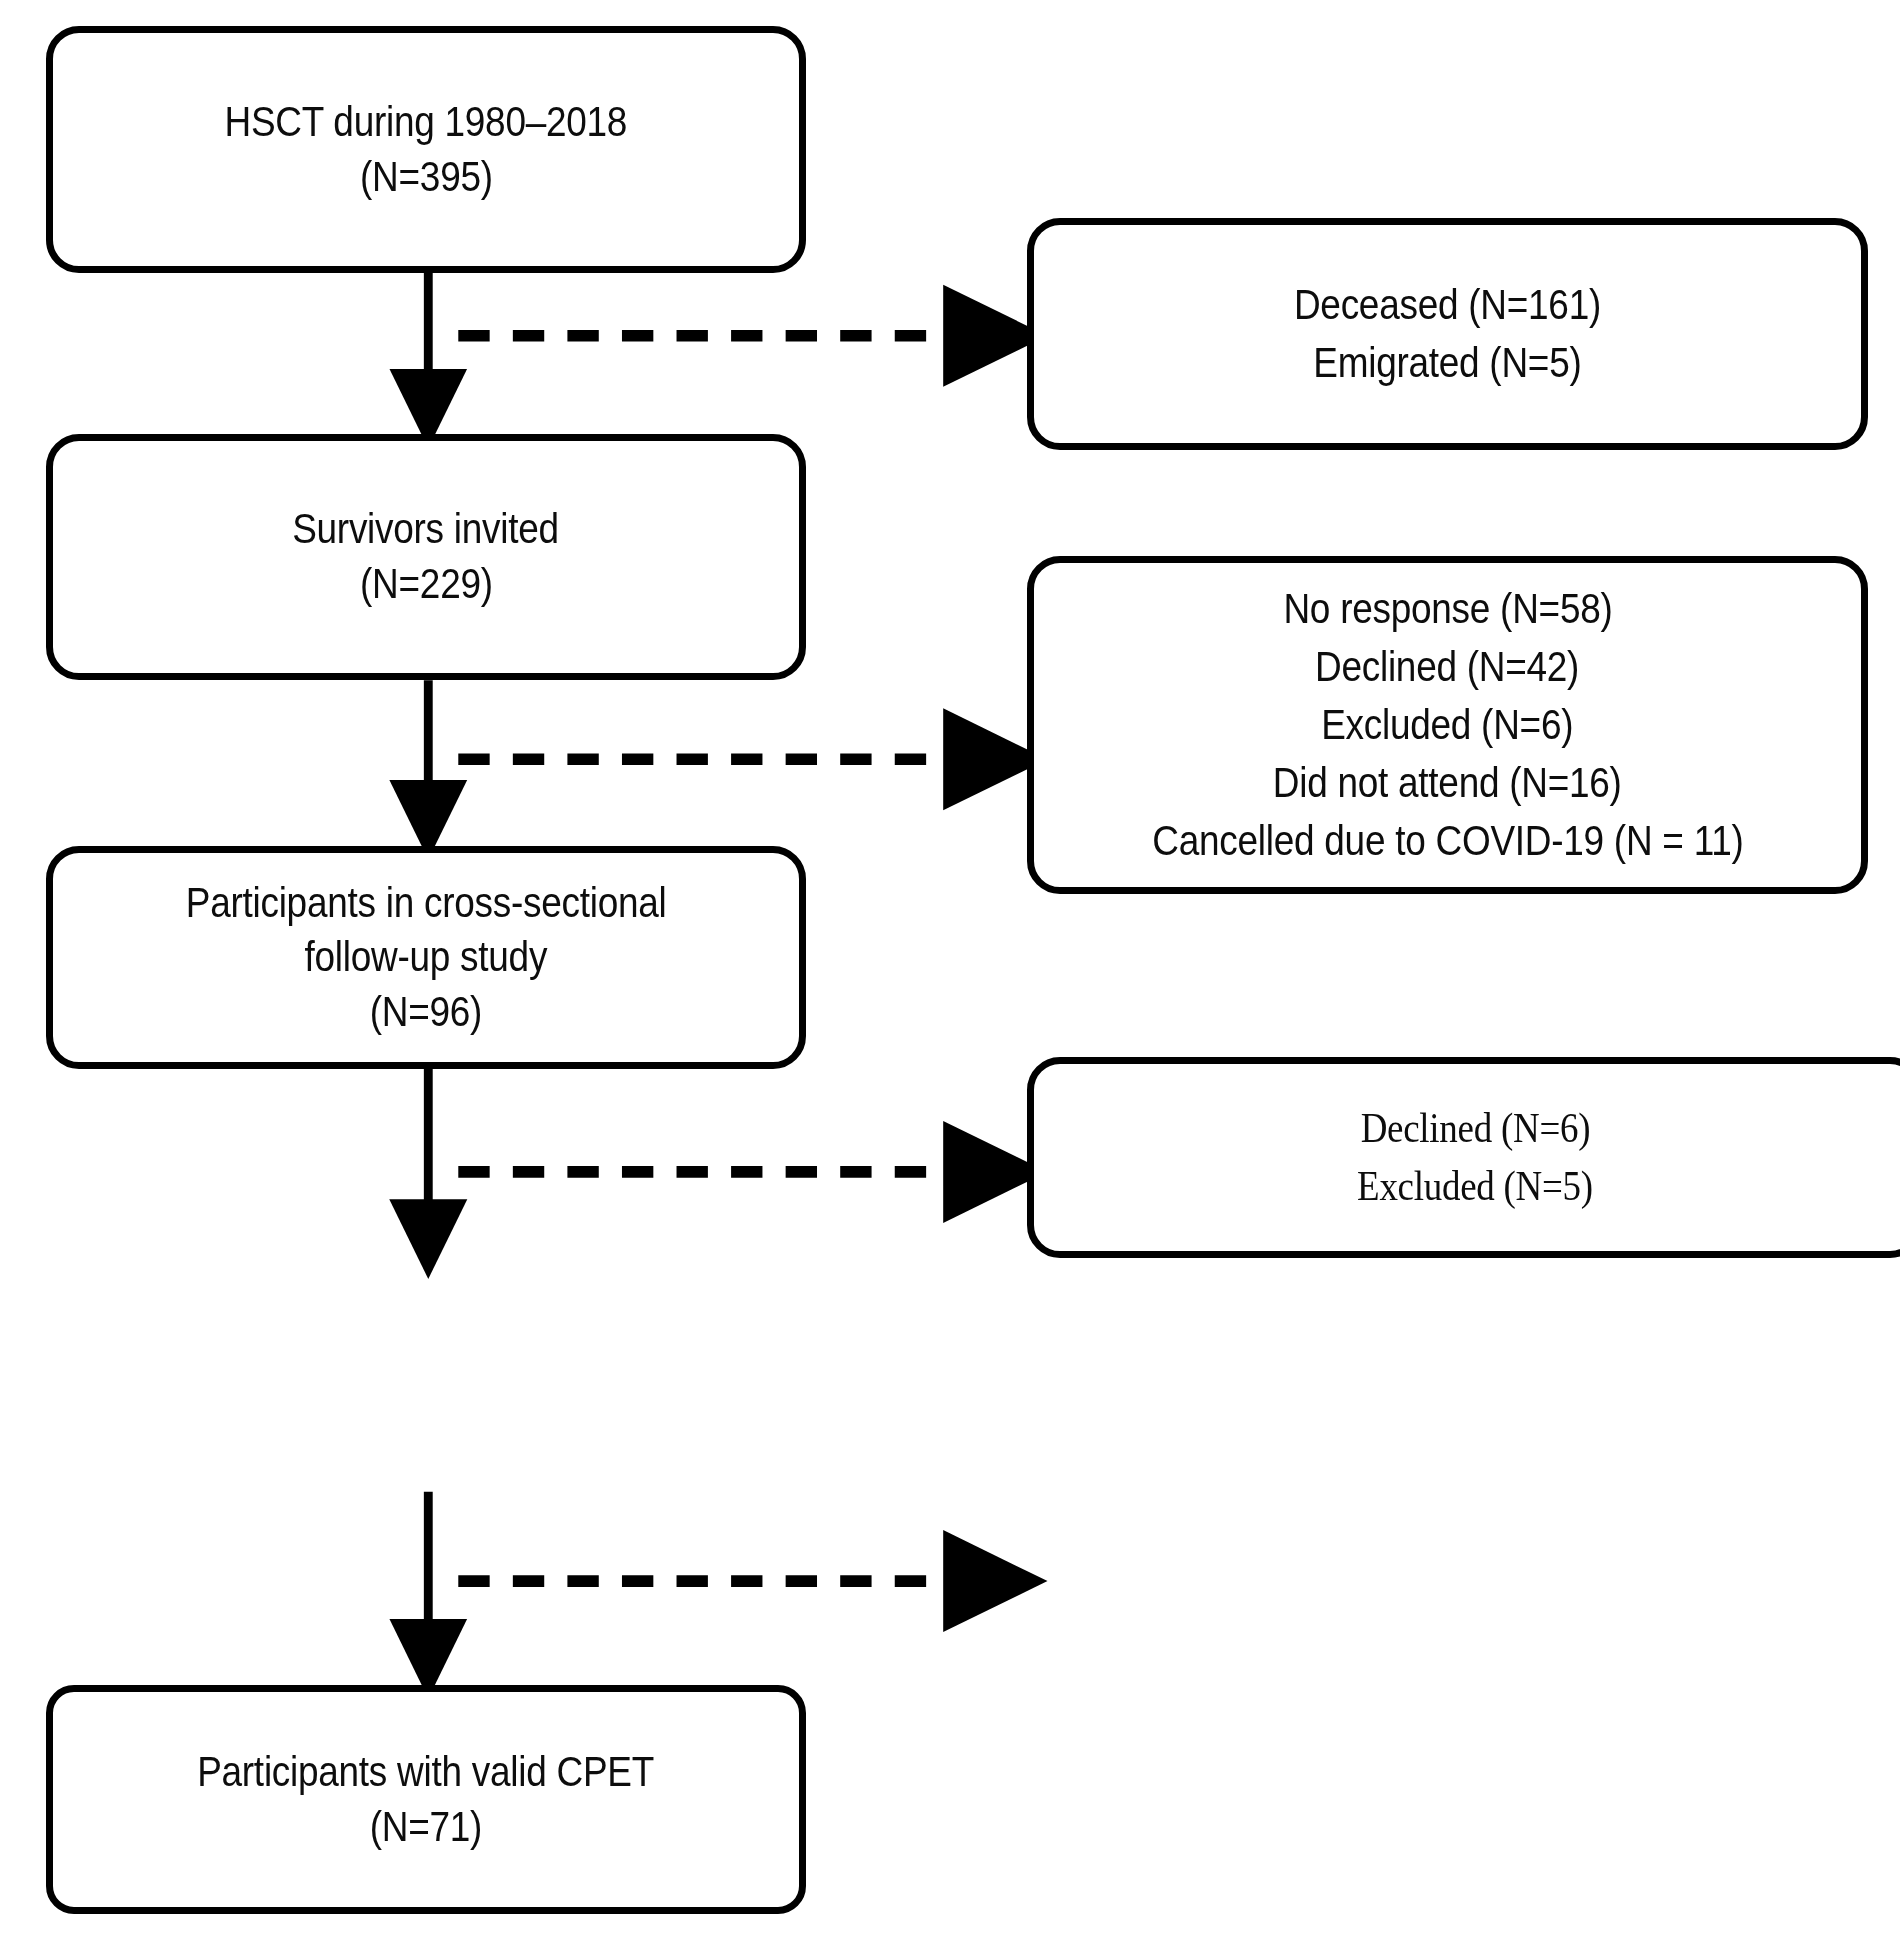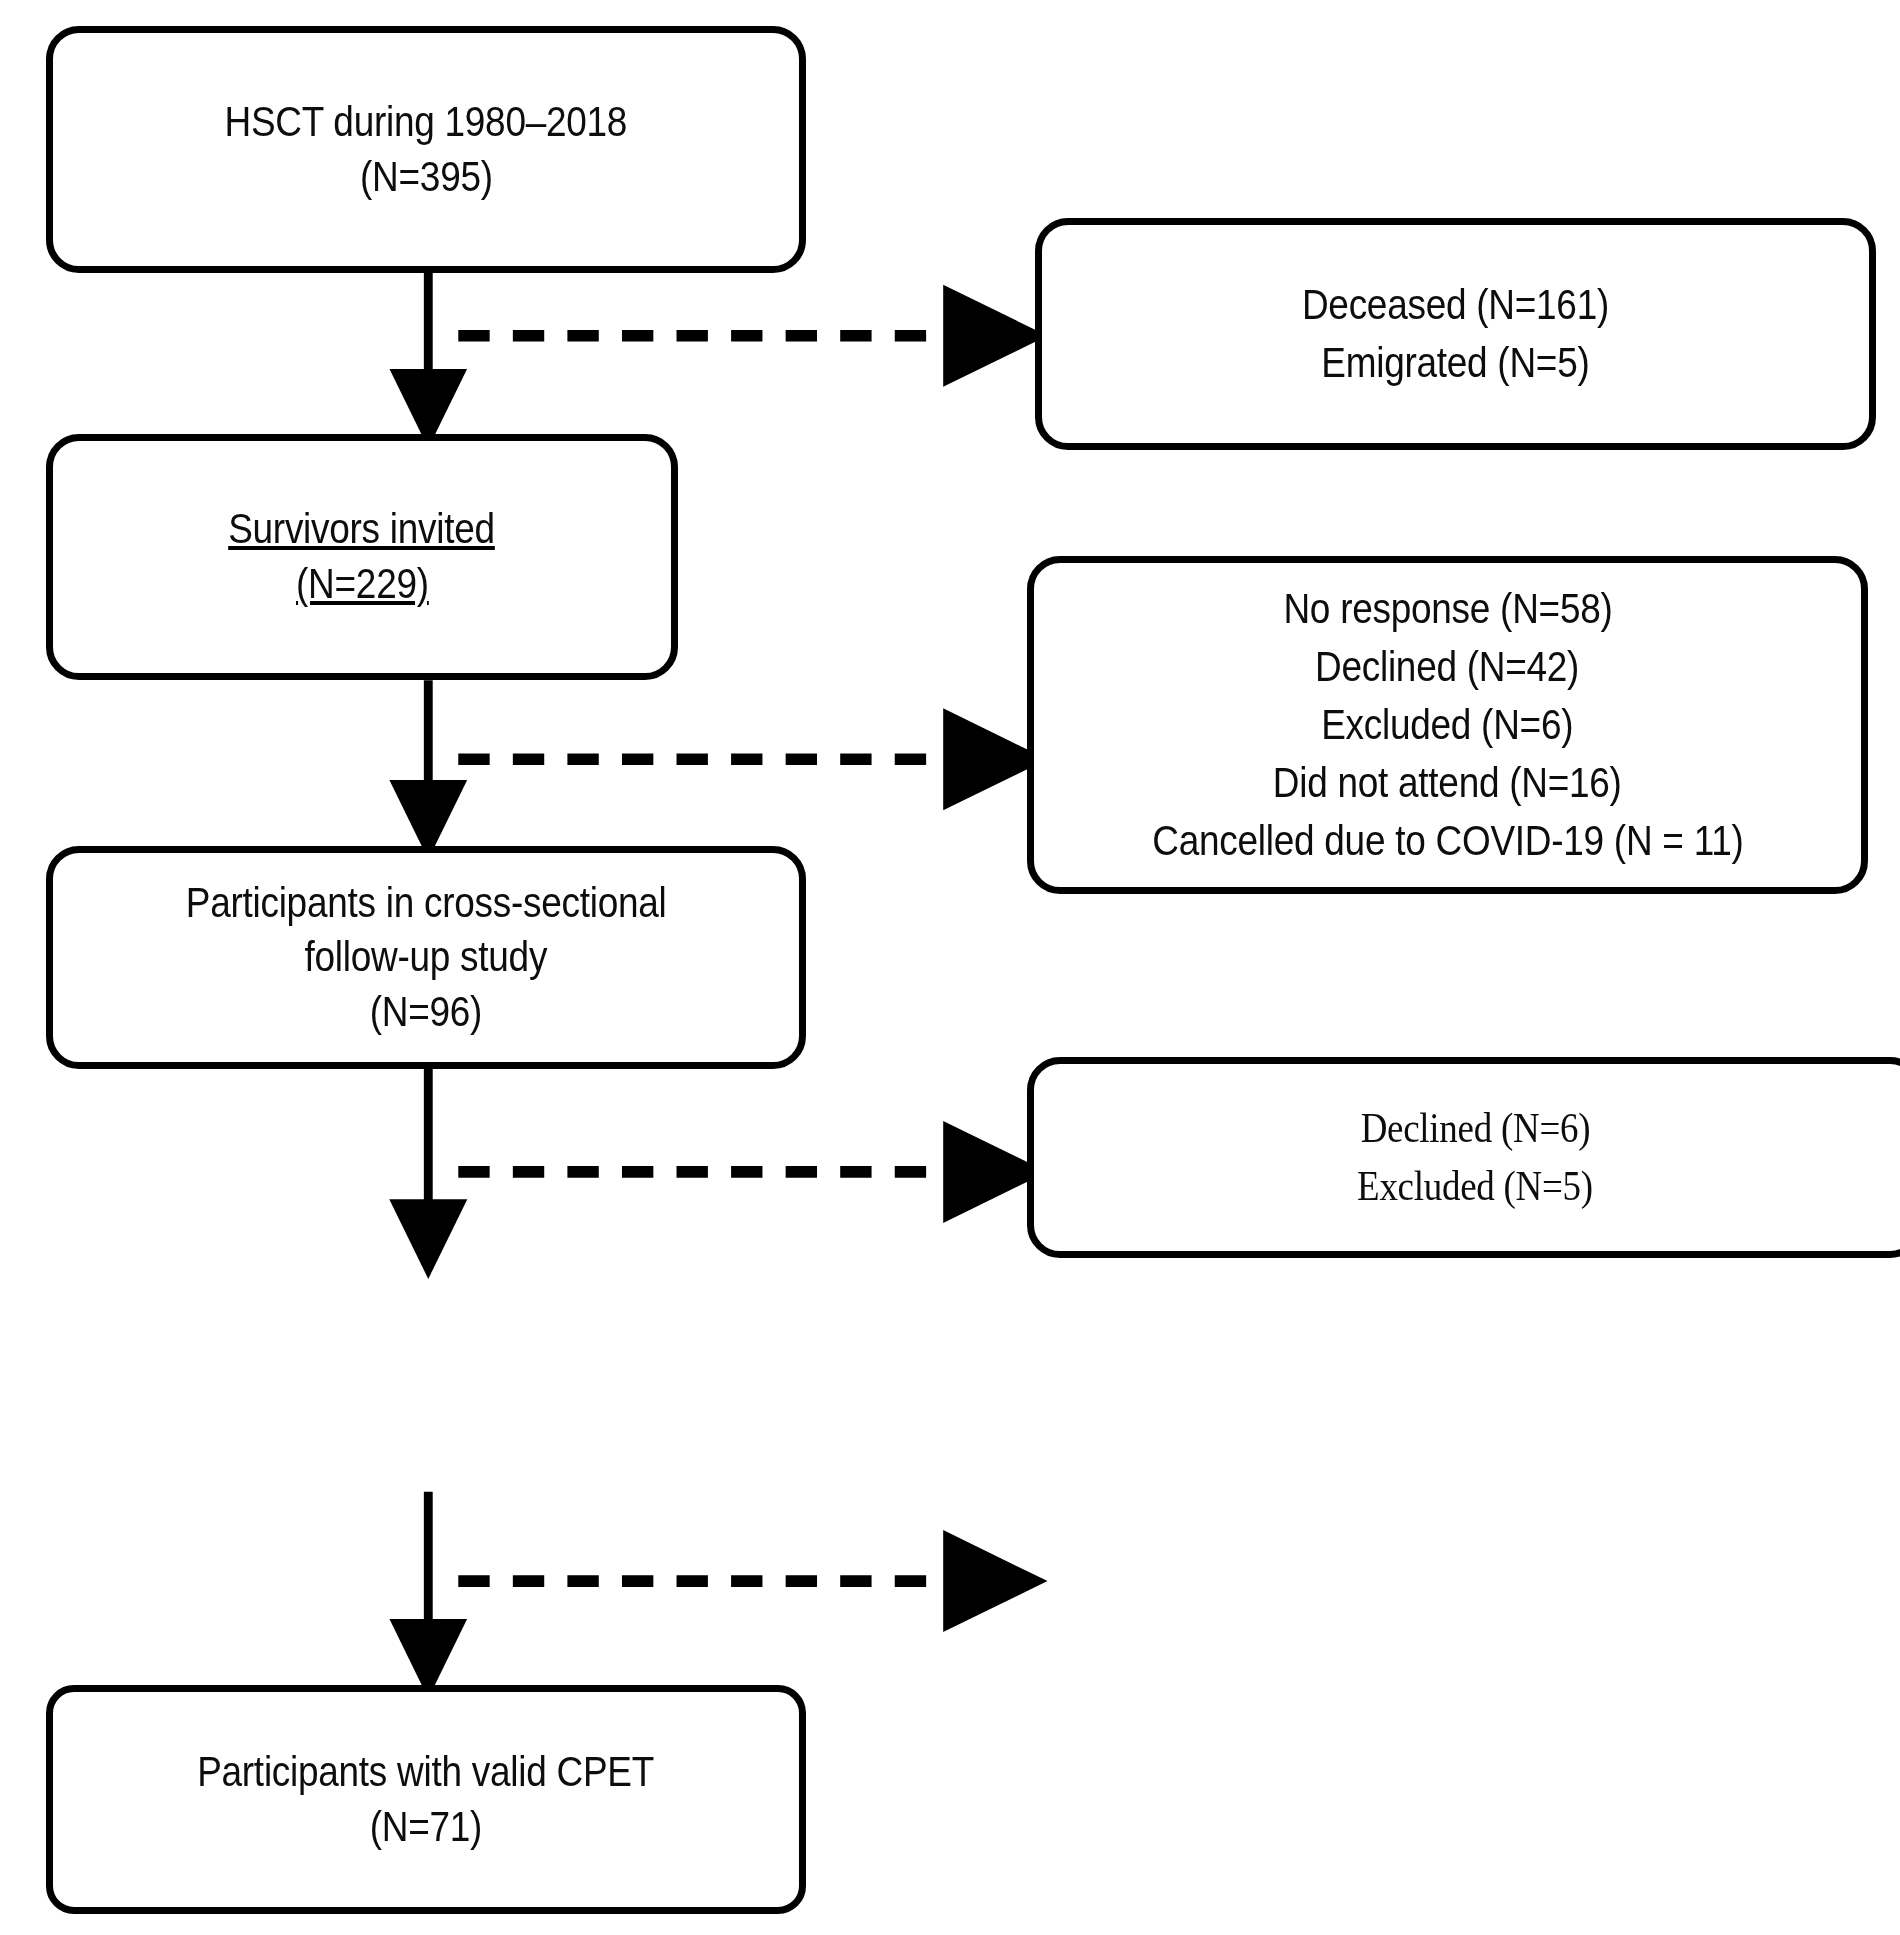--- a/index.html
+++ b/index.html
@@ -76,38 +76,38 @@
     <line x1="672" y1="1113" x2="1468" y2="1113" stroke="#000000" stroke-width="17" stroke-dasharray="46 34" marker-end="url(#arrow-dashed)"></line>
     <line x1="672" y1="1718" x2="1468" y2="1718" stroke="#000000" stroke-width="17" stroke-dasharray="46 34" marker-end="url(#arrow-dashed)"></line>
     <line x1="672" y1="2318" x2="1468" y2="2318" stroke="#000000" stroke-width="17" stroke-dasharray="46 34" marker-end="url(#arrow-dashed)"></line>
   </svg>
 
   <div class="node-box left-col" style="left:46px; top:26px; width:760px; height:247px;">
     <span class="node-line">HSCT during 1980–2018</span>
     <span class="node-line">(N=395)</span>
   </div>
 
-  <div class="node-box left-col" style="left:46px; top:434px; width:632px; height:246px;text-decoration:underline;">
+  <div class="node-box left-col" style="left:46px; top:434px; width:760px; height:246px;">
     <span class="node-line">Survivors invited</span>
     <span class="node-line">(N=229)</span>
   </div>
 
   <div class="node-box left-col" style="left:46px; top:846px; width:760px; height:223px;">
     <span class="node-line">Participants in cross-sectional</span>
     <span class="node-line">follow-up study</span>
     <span class="node-line">(N=96)</span>
   </div>
 
 
   <div class="node-box left-col" style="left:46px; top:1685px; width:760px; height:229px;border-radius:28px;">
     <span class="node-line">Participants with valid CPET</span>
     <span class="node-line">(N=71)</span>
   </div>
 
-  <div class="node-box right-col" style="left:1027px; top:218px; width:841px; height:232px;margin-left:8px;">
+  <div class="node-box right-col" style="left:1027px; top:218px; width:841px; height:232px;">
     <span class="node-line">Deceased (N=161)</span>
     <span class="node-line">Emigrated (N=5)</span>
   </div>
 
   <div class="node-box right-col" style="left:1027px; top:556px; width:841px; height:338px;">
     <span class="node-line">No response (N=58)</span>
     <span class="node-line">Declined (N=42)</span>
     <span class="node-line">Excluded (N=6)</span>
     <span class="node-line">Did not attend (N=16)</span>
     <span class="node-line">Cancelled due to COVID-19 (N = 11)</span>

